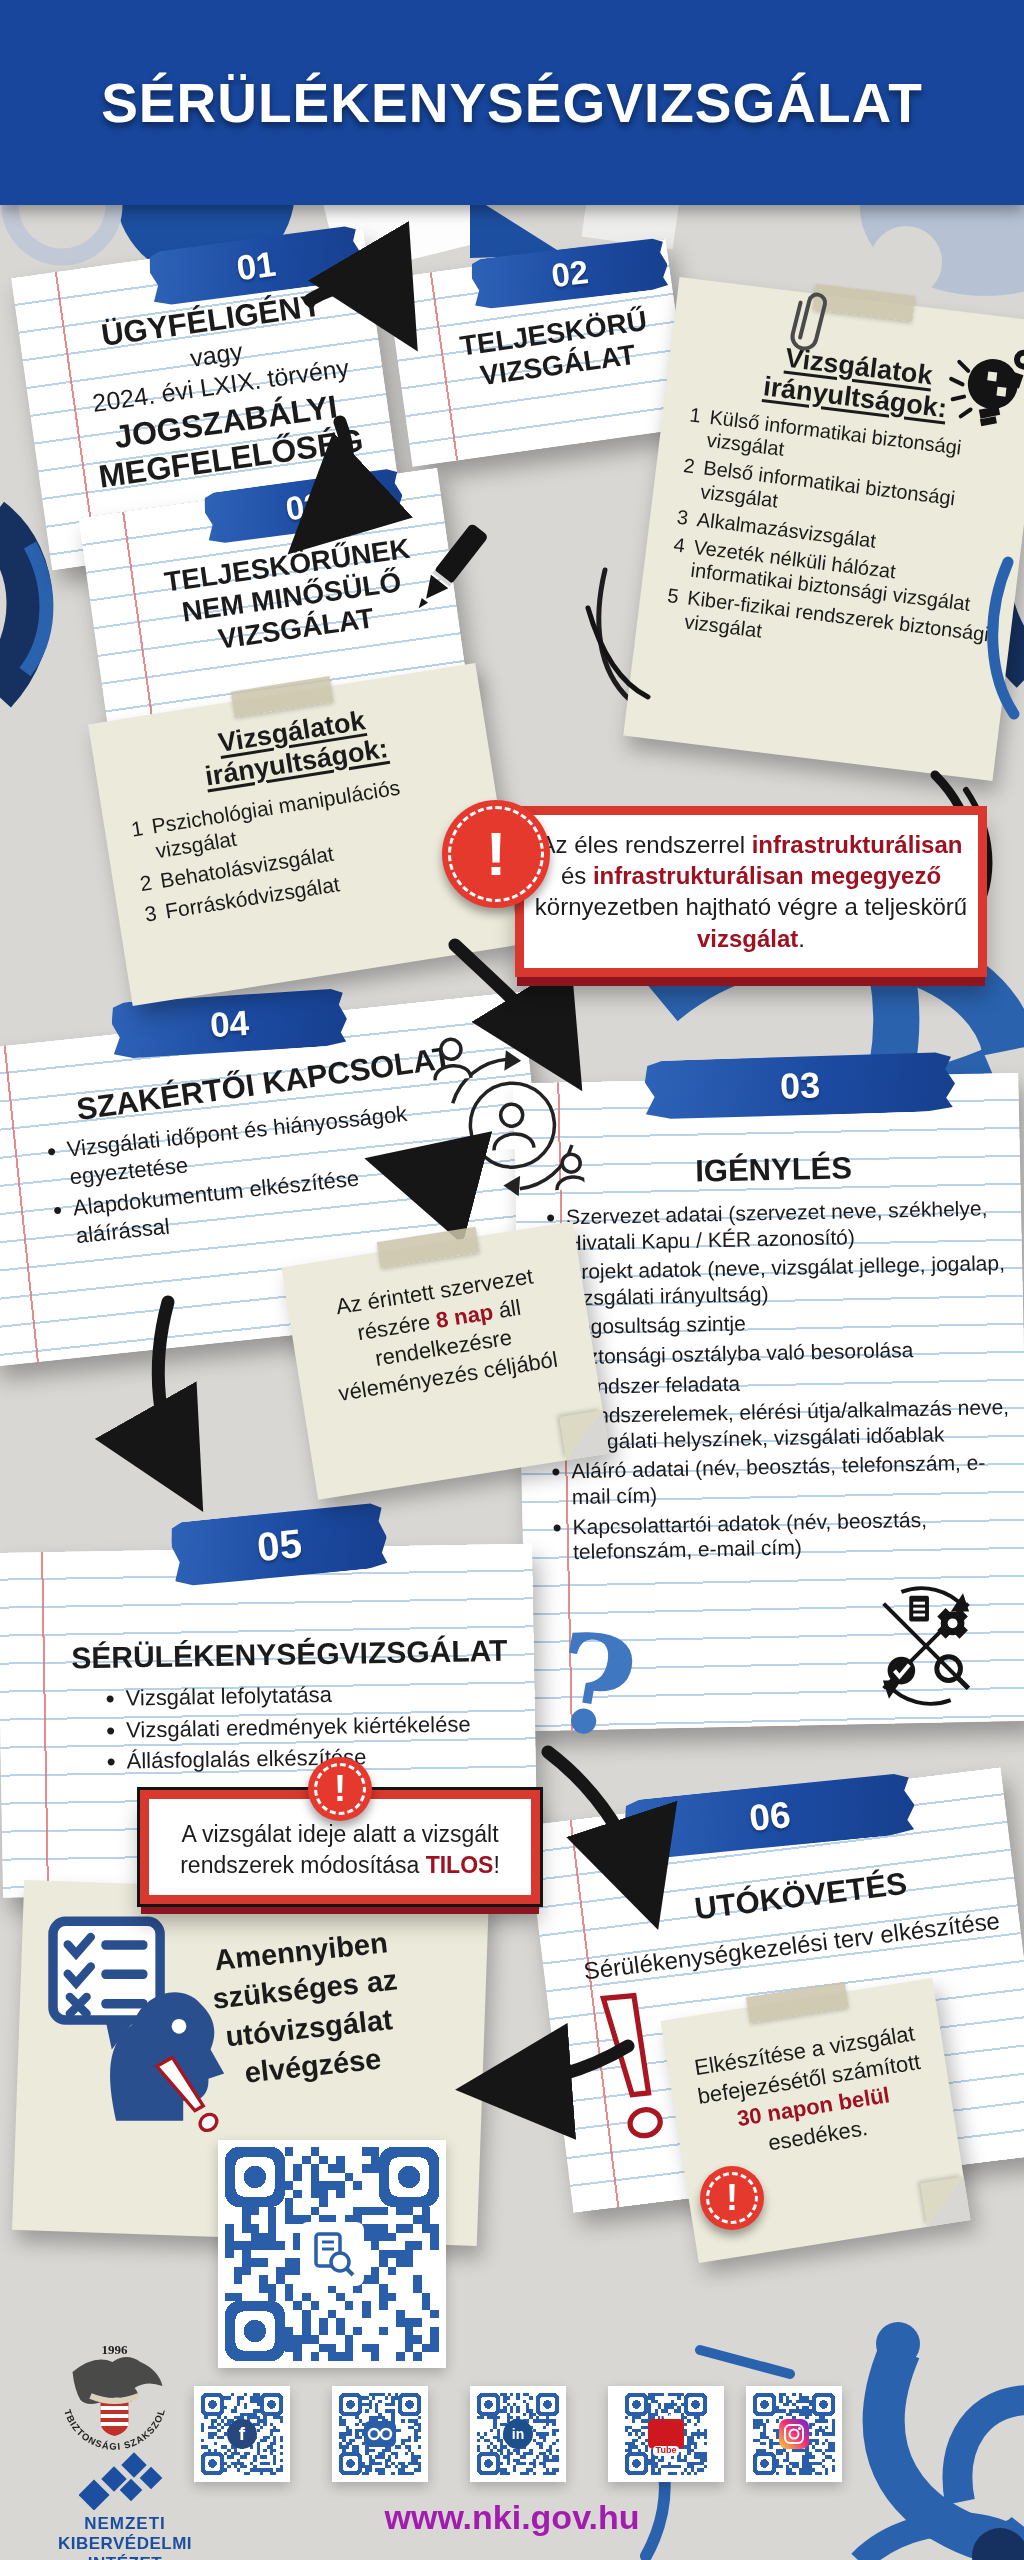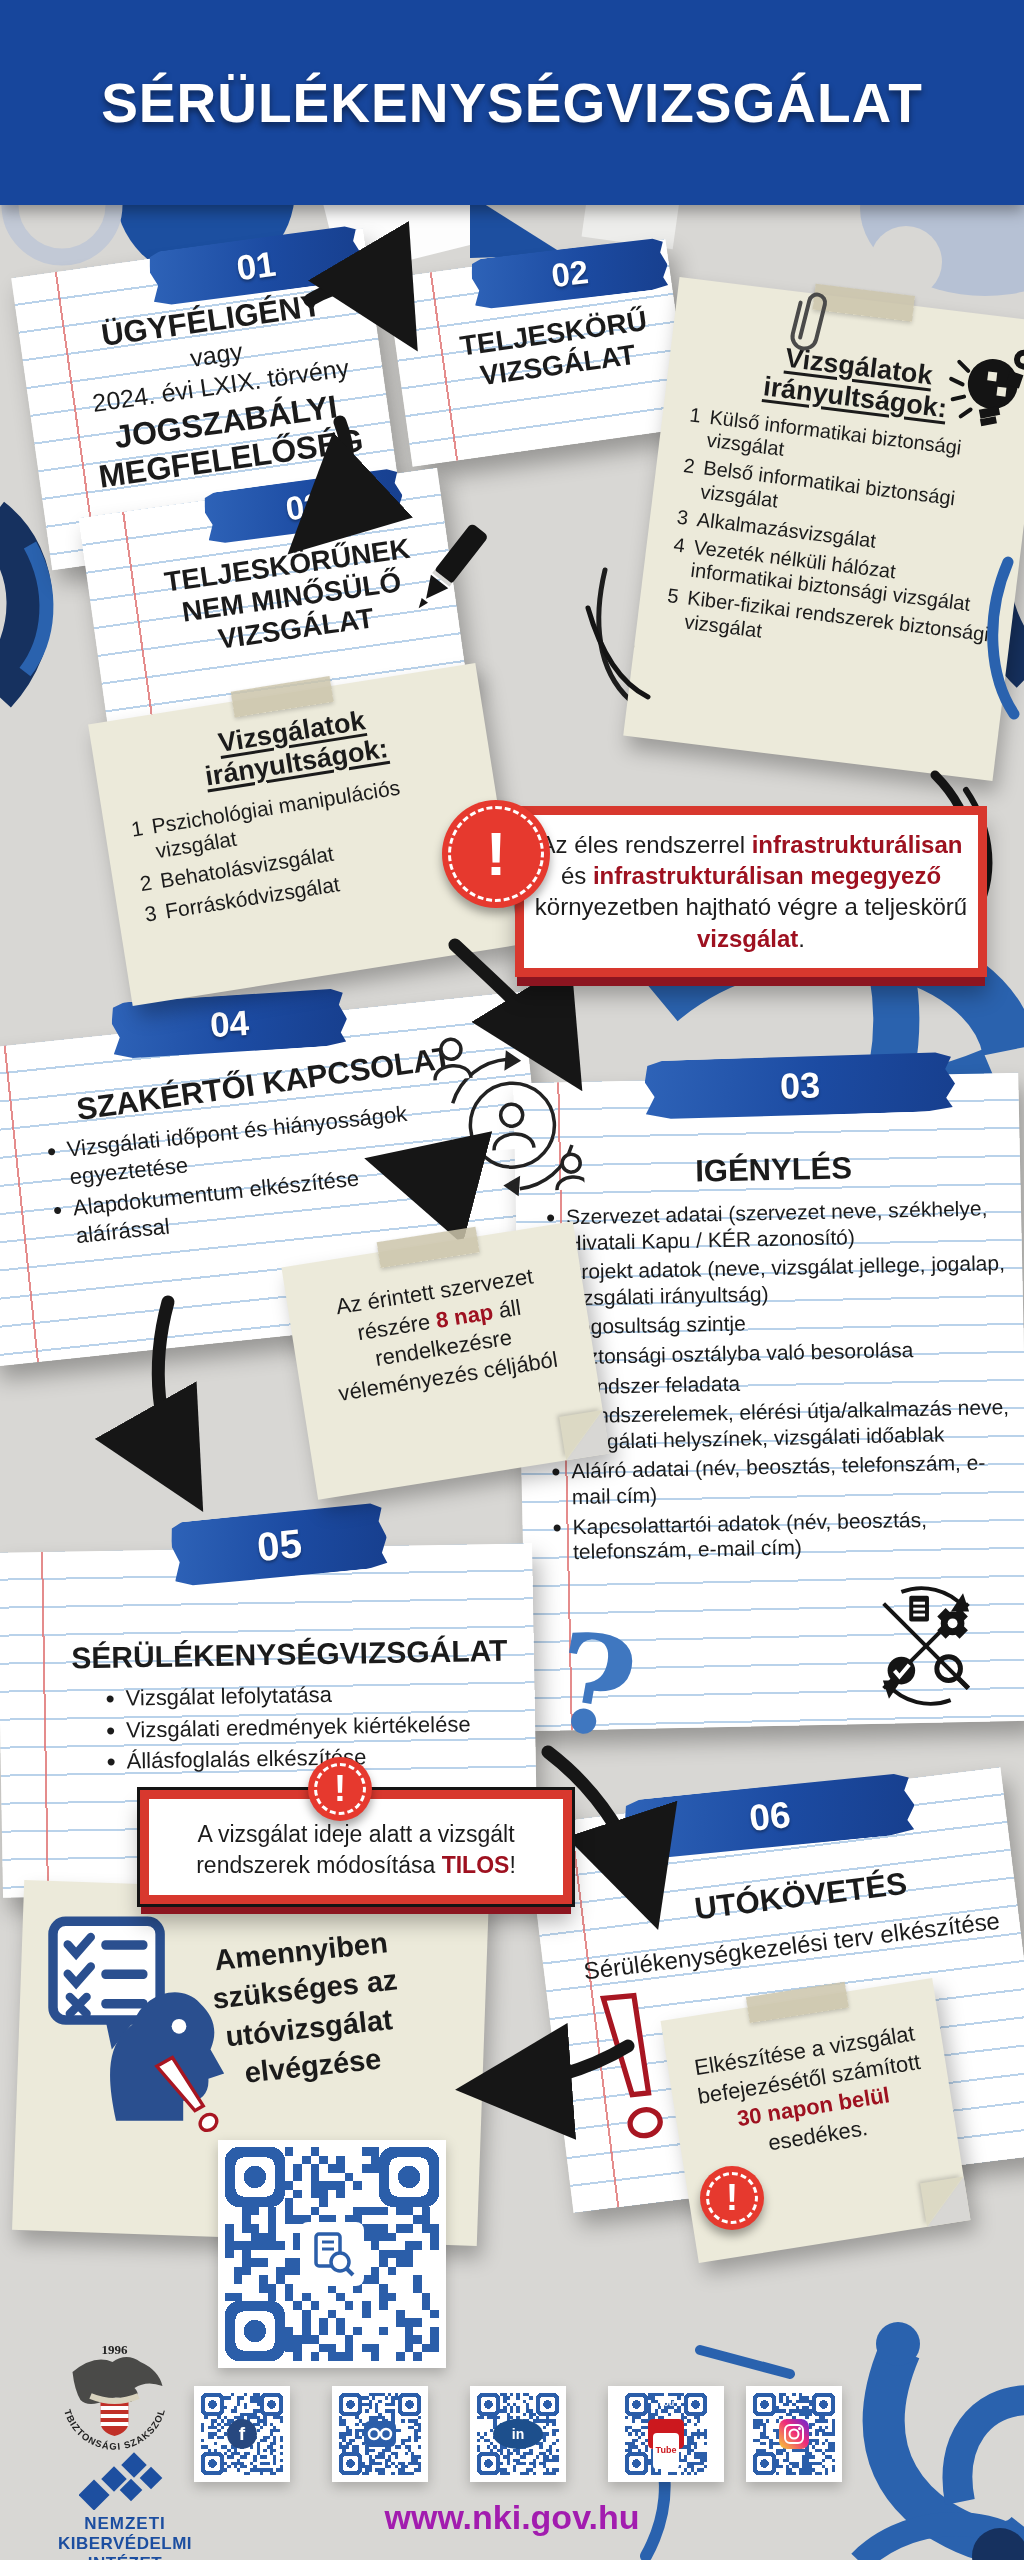--- a/index.html
+++ b/index.html
@@ -286,21 +286,21 @@
     </div>
   </div>
   <div class="tape" style="left:172px;top:1512px;width:215px;height:66px;font-size:40px;transform:rotate(-6deg);">
     <span>05</span>
   </div>
 
   <div style="position:absolute;left:555px;top:1618px;z-index:25;font-family:'DejaVu Serif',serif;font-size:135px;font-weight:700;color:#3f77c0;transform:rotate(10deg);line-height:1;">
     <span>?</span>
   </div>
 
-  <div class="warnbox outlined" style="left:140px;top:1790px;width:432px;box-sizing:border-box;font-size:23px;line-height:1.35;z-index:31;padding-top:20px;">
+  <div class="warnbox outlined" style="left:140px;top:1790px;width:400px;box-sizing:border-box;font-size:23px;line-height:1.35;z-index:31;padding-top:20px;">
     <span>A vizsgálat ideje alatt a vizsgált rendszerek módosítása </span><span class="hl">TILOS</span><span>!</span>
   </div>
   <div class="badge" style="left:308px;top:1757px;width:64px;height:64px;z-index:32;">
     <span style="font-size:36px;">!</span>
   </div>
 
   <div class="paper" style="left:548px;top:1795px;width:478px;height:390px;transform:rotate(-7deg);z-index:6;padding:86px 10px 0 60px;box-sizing:border-box;">
     <div class="center" style="font-size:31px;font-weight:700;">UTÓKÖVETÉS</div>
     <div class="center" style="font-size:24px;margin-top:16px;margin-left:-30px;">Sérülékenységkezelési terv elkészítése</div>
   </div>
@@ -1175,21 +1175,21 @@
         <rect x="0" y="0" width="7" height="7" rx="1.6" fill="#2b5ea9"></rect>
         <rect x="1.2" y="1.2" width="4.6" height="4.6" rx="1" fill="#fff"></rect>
         <rect x="2.2" y="2.2" width="2.6" height="2.6" rx="1.3" fill="#2b5ea9"></rect>
         <rect x="18" y="0" width="7" height="7" rx="1.6" fill="#2b5ea9"></rect>
         <rect x="19.2" y="1.2" width="4.6" height="4.6" rx="1" fill="#fff"></rect>
         <rect x="20.2" y="2.2" width="2.6" height="2.6" rx="1.3" fill="#2b5ea9"></rect>
         <rect x="0" y="18" width="7" height="7" rx="1.6" fill="#2b5ea9"></rect>
         <rect x="1.2" y="19.2" width="4.6" height="4.6" rx="1" fill="#fff"></rect>
         <rect x="2.2" y="20.2" width="2.6" height="2.6" rx="1.3" fill="#2b5ea9"></rect>
       </svg>
-    <div class="qr-badge" style="width:50px;height:30px;border-radius:50%;background:#1d4f8c;color:#fff;font-weight:700;font-size:14px;">
+    <div class="qr-badge" style="width:30px;height:30px;border-radius:50%;background:#1d4f8c;color:#fff;font-weight:700;font-size:14px;">
       <span>in</span>
       </div>
   </div>
   <div class="qr" style="left:608px;top:2386px;width:116px;height:96px;z-index:10;">
       <svg class="qrm" viewBox="0 0 25 25" shape-rendering="crispEdges">
         <g fill="#2b5ea9">
           <rect x="7" y="0" width="1" height="1"></rect>
           <rect x="8" y="0" width="1" height="1"></rect>
           <rect x="9" y="0" width="1" height="1"></rect>
           <rect x="10" y="0" width="1" height="1"></rect>
@@ -1396,21 +1396,21 @@
         <rect x="2.2" y="2.2" width="2.6" height="2.6" rx="1.3" fill="#2b5ea9"></rect>
         <rect x="18" y="0" width="7" height="7" rx="1.6" fill="#2b5ea9"></rect>
         <rect x="19.2" y="1.2" width="4.6" height="4.6" rx="1" fill="#fff"></rect>
         <rect x="20.2" y="2.2" width="2.6" height="2.6" rx="1.3" fill="#2b5ea9"></rect>
         <rect x="0" y="18" width="7" height="7" rx="1.6" fill="#2b5ea9"></rect>
         <rect x="1.2" y="19.2" width="4.6" height="4.6" rx="1" fill="#fff"></rect>
         <rect x="2.2" y="20.2" width="2.6" height="2.6" rx="1.3" fill="#2b5ea9"></rect>
       </svg>
     <div class="qr-badge" style="width:36px;height:30px;border-radius:5px;background:#cc181e;flex-direction:column;color:#fff;font-weight:700;font-size:9px;line-height:1.1;">
       <span>You</span>
-      <span style="background:#fff;color:#cc181e;border-radius:4px;padding:13px 3px;margin-top:24px;">Tube</span>
+      <span style="background:#fff;color:#cc181e;border-radius:4px;padding:0 3px;margin-top:24px;">Tube</span>
     </div>
   </div>
   <div class="qr" style="left:746px;top:2386px;width:96px;height:96px;z-index:10;">
       <svg class="qrm" viewBox="0 0 25 25" shape-rendering="crispEdges">
         <g fill="#2b5ea9">
           <rect x="8" y="0" width="1" height="1"></rect>
           <rect x="9" y="0" width="1" height="1"></rect>
           <rect x="12" y="0" width="1" height="1"></rect>
           <rect x="14" y="0" width="1" height="1"></rect>
           <rect x="8" y="1" width="1" height="1"></rect>

